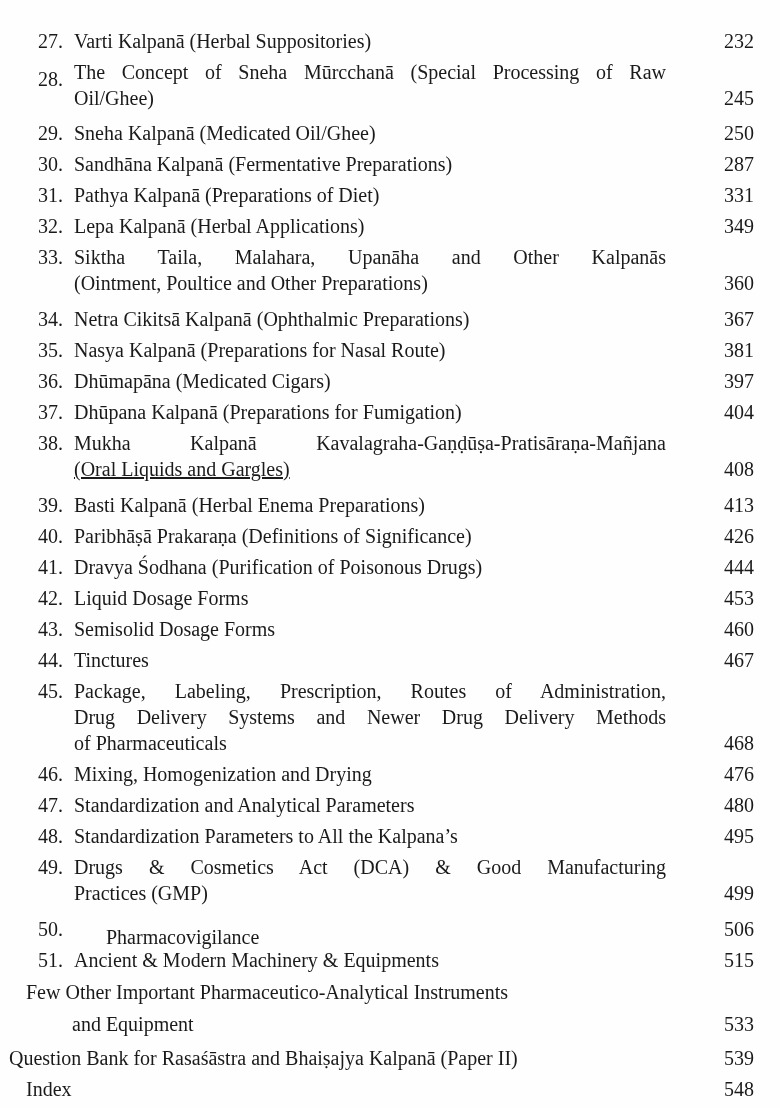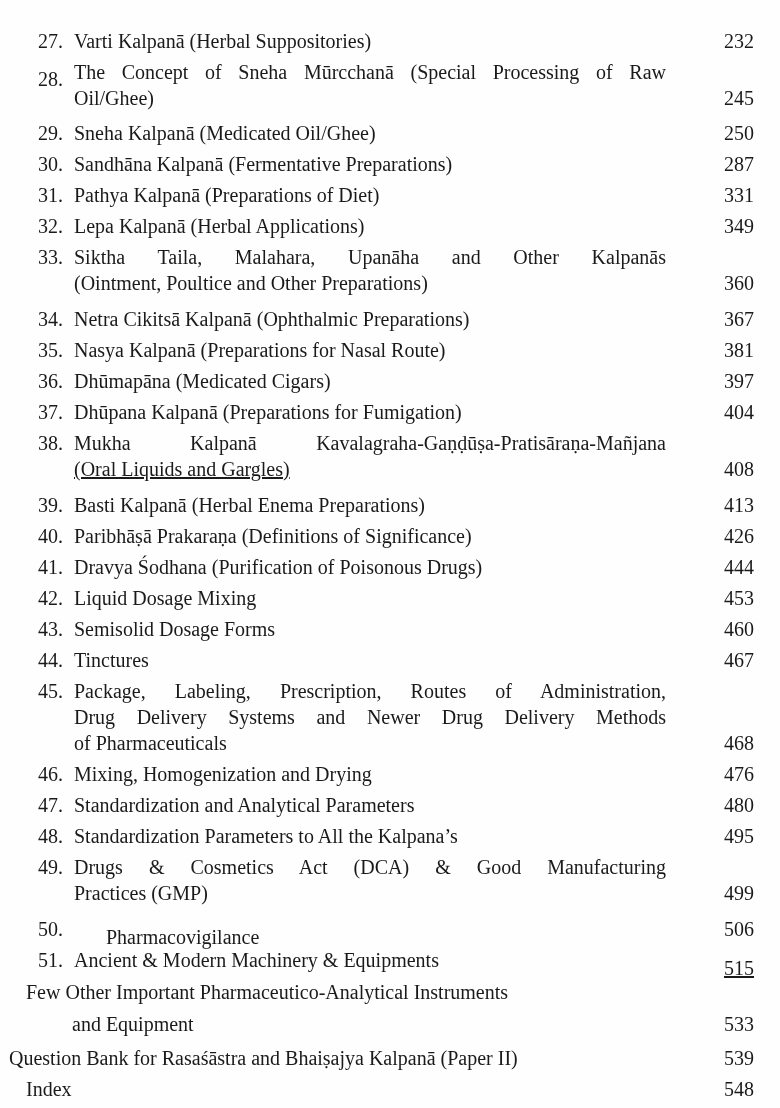--- a/index.html
+++ b/index.html
@@ -88,21 +88,21 @@
       <span class="title" style="top: 0px;">Paribhāṣā Prakaraṇa (Definitions of Significance)</span>
       <span class="page" style="top: 0px;">426</span>
     </div>
     <div class="entry" style="top: 554px; left: 0px; width: 780px;">
       <span class="num" style="top: 0px;">41.</span>
       <span class="title" style="top: 0px; font-family: Liberation Serif, serif;">Dravya Śodhana (Purification of Poisonous Drugs)</span>
       <span class="page" style="top: 0px;">444</span>
     </div>
     <div class="entry" style="top: 585px; left: 0px; width: 780px;">
       <span class="num" style="top: 0px;">42.</span>
-      <span class="title" style="top: 0px;">Liquid Dosage Mixing</span>
+      <span class="title" style="top: 0px;">Liquid Dosage Forms</span>
       <span class="page" style="top: 0px;">453</span>
     </div>
     <div class="entry" style="top: 616px; left: 0px; width: 780px;">
       <span class="num" style="top: 0px;">43.</span>
       <span class="title" style="top: 0px;">Semisolid Dosage Forms</span>
       <span class="page" style="top: 0px;">460</span>
     </div>
     <div class="entry" style="top: 647px; left: 0px; width: 780px;">
       <span class="num" style="top: 0px;">44.</span>
       <span class="title" style="top: 0px;">Tinctures</span>
@@ -137,21 +137,21 @@
       <span class="page" style="top: 26px;">499</span>
     </div>
     <div class="entry" style="top: 916px; left: 0px; width: 780px;">
       <span class="num" style="top: 0px;">50.</span>
       <span class="title" style="top: 8px; margin-left: 32px;">Pharmacovigilance</span>
       <span class="page" style="top: 0px;">506</span>
     </div>
     <div class="entry" style="top: 947px; left: 0px; width: 780px;">
       <span class="num" style="top: 0px;">51.</span>
       <span class="title" style="top: 0px;">Ancient &amp; Modern Machinery &amp; Equipments</span>
-      <span class="page" style="top: 8px; text-decoration: underline;">515</span>
+      <span class="page" style="top: 0px;">515</span>
     </div>
     <div class="entry" style="top: 979px; left: 0px; width: 780px;">
       <span class="title" style="top: 0px; left: 26px;">Few Other Important Pharmaceutico-Analytical Instruments</span>
       <span class="title" style="top: 32px; left: 72px;">and Equipment</span>
       <span class="page" style="top: 32px;">533</span>
     </div>
     <div class="entry" style="top: 1045px; left: 0px; width: 780px;">
       <span class="title" style="top: 0px; left: 9px;">Question Bank for Rasaśāstra and Bhaiṣajya Kalpanā (Paper II)</span>
       <span class="page" style="top: 0px;">539</span>
     </div>

